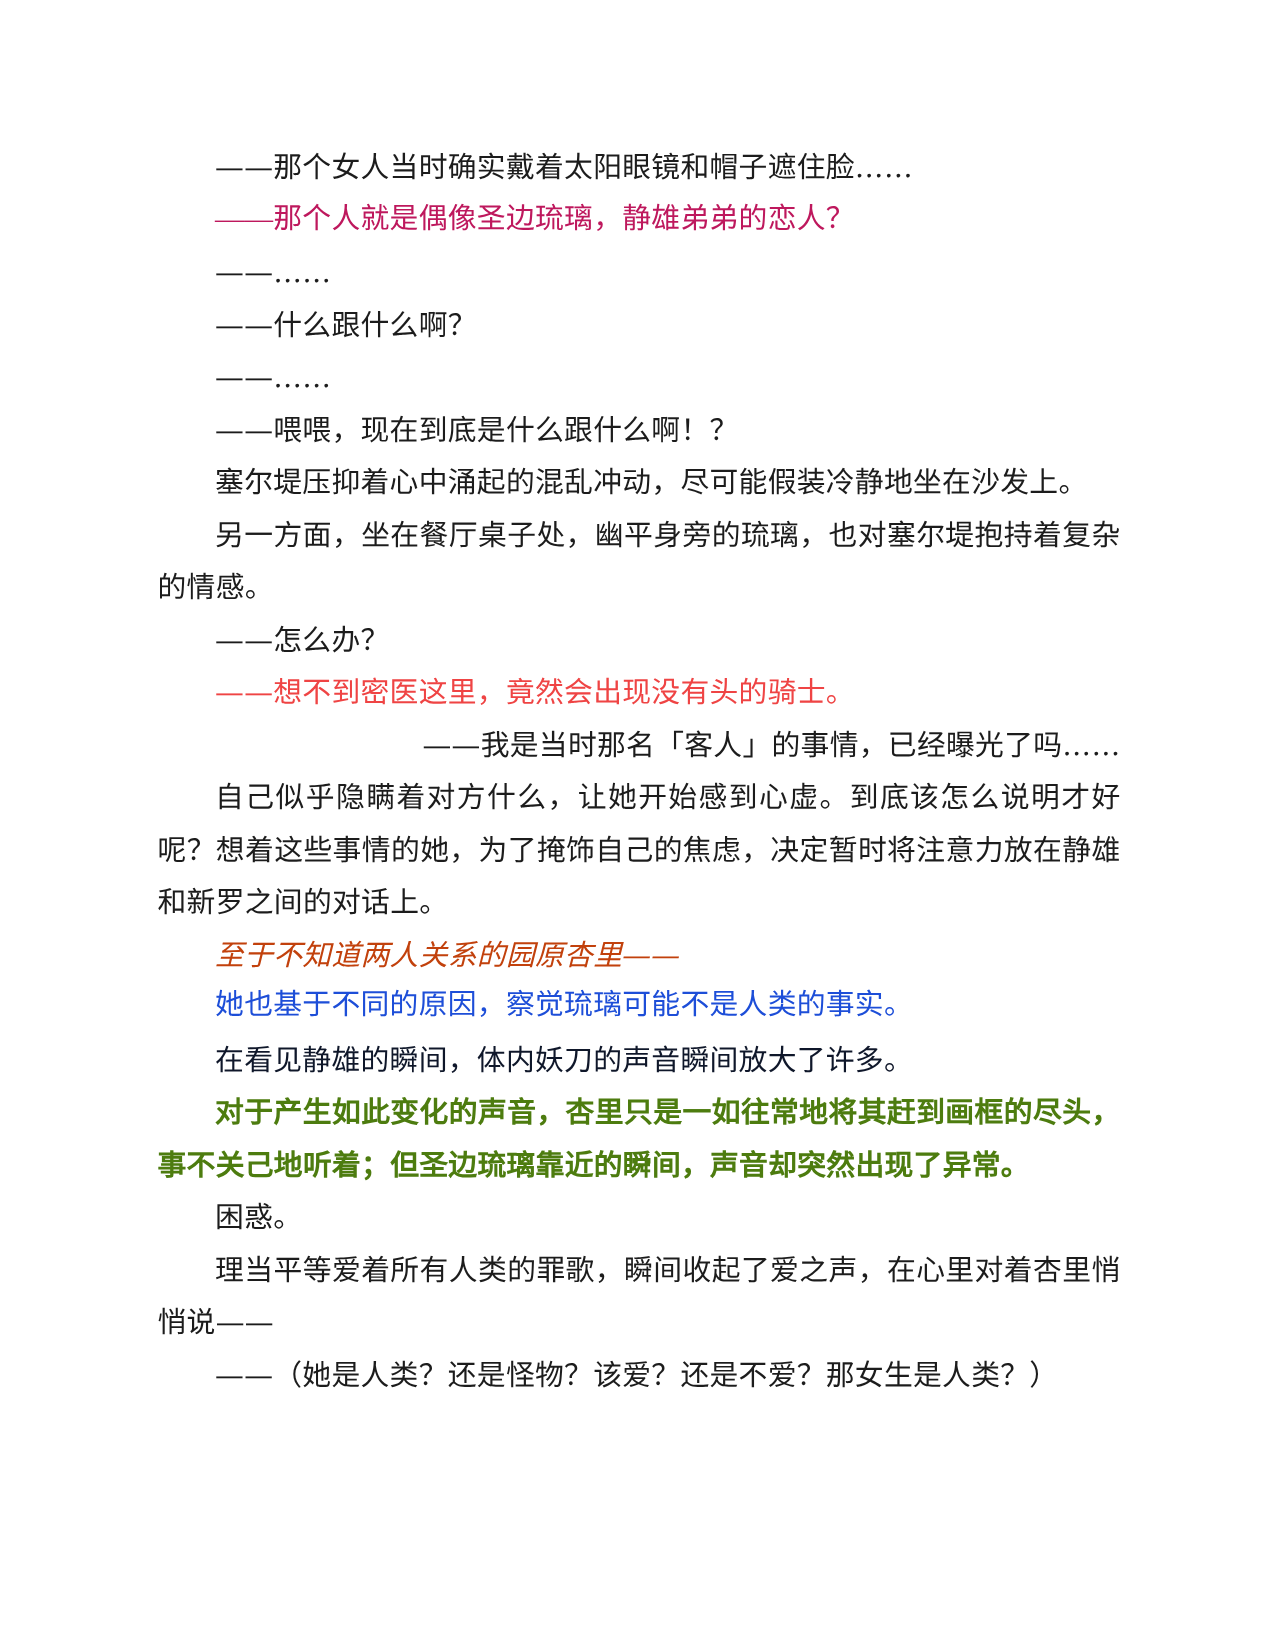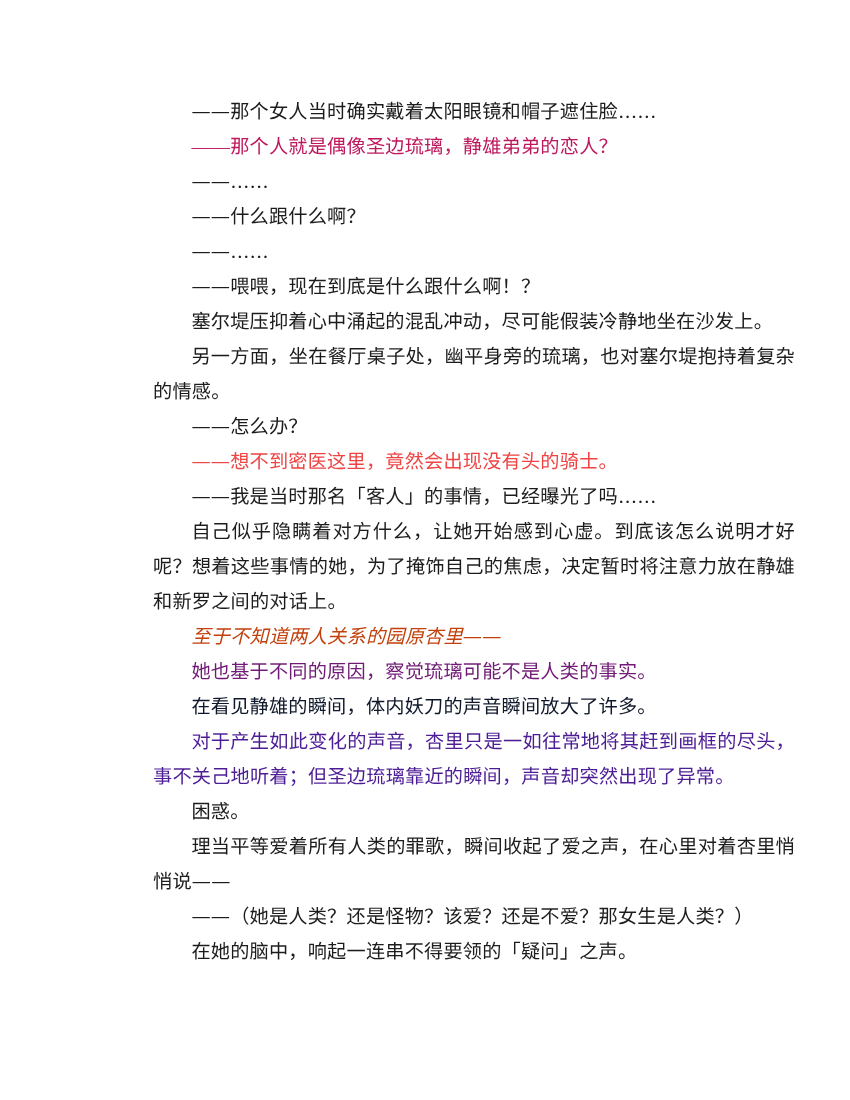--- a/index.html
+++ b/index.html
@@ -13,21 +13,20 @@
     height: 1100px;
     overflow: hidden;
     font-family: "DejaVu Serif", "Liberation Serif", serif;
   }
 
   #page {
     position: relative;
     width: 778px;
     height: 1100px;
     background: #ffffff;
-    margin-left: 48px;
   }
 
   #text-column {
     position: absolute;
     left: 105px;
     top: 94px;
     width: 642px;
   }
 
   
@@ -65,24 +64,23 @@
       <p class="para dialogue" style="color: rgb(28, 28, 28);">——那个女人当时确实戴着太阳眼镜和帽子遮住脸……</p>
       <p class="para dialogue" style="color: #be185d; font-family: Liberation Serif, serif;">——那个人就是偶像圣边琉璃，静雄弟弟的恋人？</p>
       <p class="para dialogue" style="color: rgb(28, 28, 28);">——……</p>
       <p class="para dialogue" style="color: rgb(28, 28, 28);">——什么跟什么啊？</p>
       <p class="para dialogue" style="color: rgb(28, 28, 28);">——……</p>
       <p class="para dialogue" style="color: rgb(28, 28, 28);">——喂喂，现在到底是什么跟什么啊！？</p>
       <p class="para narration" style="color: rgb(28, 28, 28);">塞尔堤压抑着心中涌起的混乱冲动，尽可能假装冷静地坐在沙发上。</p>
       <p class="para narration" style="color: rgb(28, 28, 28);">另一方面，坐在餐厅桌子处，幽平身旁的琉璃，也对塞尔堤抱持着复杂的情感。</p>
       <p class="para dialogue" style="color: rgb(28, 28, 28);">——怎么办？</p>
       <p class="para dialogue" style="color: #ef4444;">——想不到密医这里，竟然会出现没有头的骑士。</p>
-      <p class="para dialogue" style="color: rgb(28, 28, 28);">——我是当时那名「客人」的事情，已经曝光了吗……</p>
+      <p class="para dialogue" style="color: rgb(28, 28, 28); text-align: right;">——我是当时那名「客人」的事情，已经曝光了吗……</p>
       <p class="para narration" style="color: rgb(28, 28, 28);">自己似乎隐瞒着对方什么，让她开始感到心虚。到底该怎么说明才好呢？想着这些事情的她，为了掩饰自己的焦虑，决定暂时将注意力放在静雄和新罗之间的对话上。</p>
       <p class="para narration" style="color: #c2410c; font-style: italic;">至于不知道两人关系的园原杏里——</p>
-      <p class="para narration" style="color: #701a75;">她也基于不同的原因，察觉琉璃可能不是人类的事实。</p>
+      <p class="para narration" style="color: #1d4ed8; font-family: Liberation Mono, monospace;">她也基于不同的原因，察觉琉璃可能不是人类的事实。</p>
       <p class="para narration" style="color: #0f172a;">在看见静雄的瞬间，体内妖刀的声音瞬间放大了许多。</p>
-      <p class="para narration" style="color: #4c1d95;">对于产生如此变化的声音，杏里只是一如往常地将其赶到画框的尽头，事不关己地听着；但圣边琉璃靠近的瞬间，声音却突然出现了异常。</p>
+      <p class="para narration" style="color: #4d7c0f; font-weight: bold;">对于产生如此变化的声音，杏里只是一如往常地将其赶到画框的尽头，事不关己地听着；但圣边琉璃靠近的瞬间，声音却突然出现了异常。</p>
       <p class="para narration" style="color: rgb(28, 28, 28);">困惑。</p>
       <p class="para narration" style="color: rgb(28, 28, 28);">理当平等爱着所有人类的罪歌，瞬间收起了爱之声，在心里对着杏里悄悄说——</p>
       <p class="para dialogue" style="color: rgb(28, 28, 28);">——（她是人类？还是怪物？该爱？还是不爱？那女生是人类？）</p>
-      <p class="para narration" style="color: rgb(28, 28, 28);">在她的脑中，响起一连串不得要领的「疑问」之声。</p>
     </div>
 </div>
 
 </body></html>

